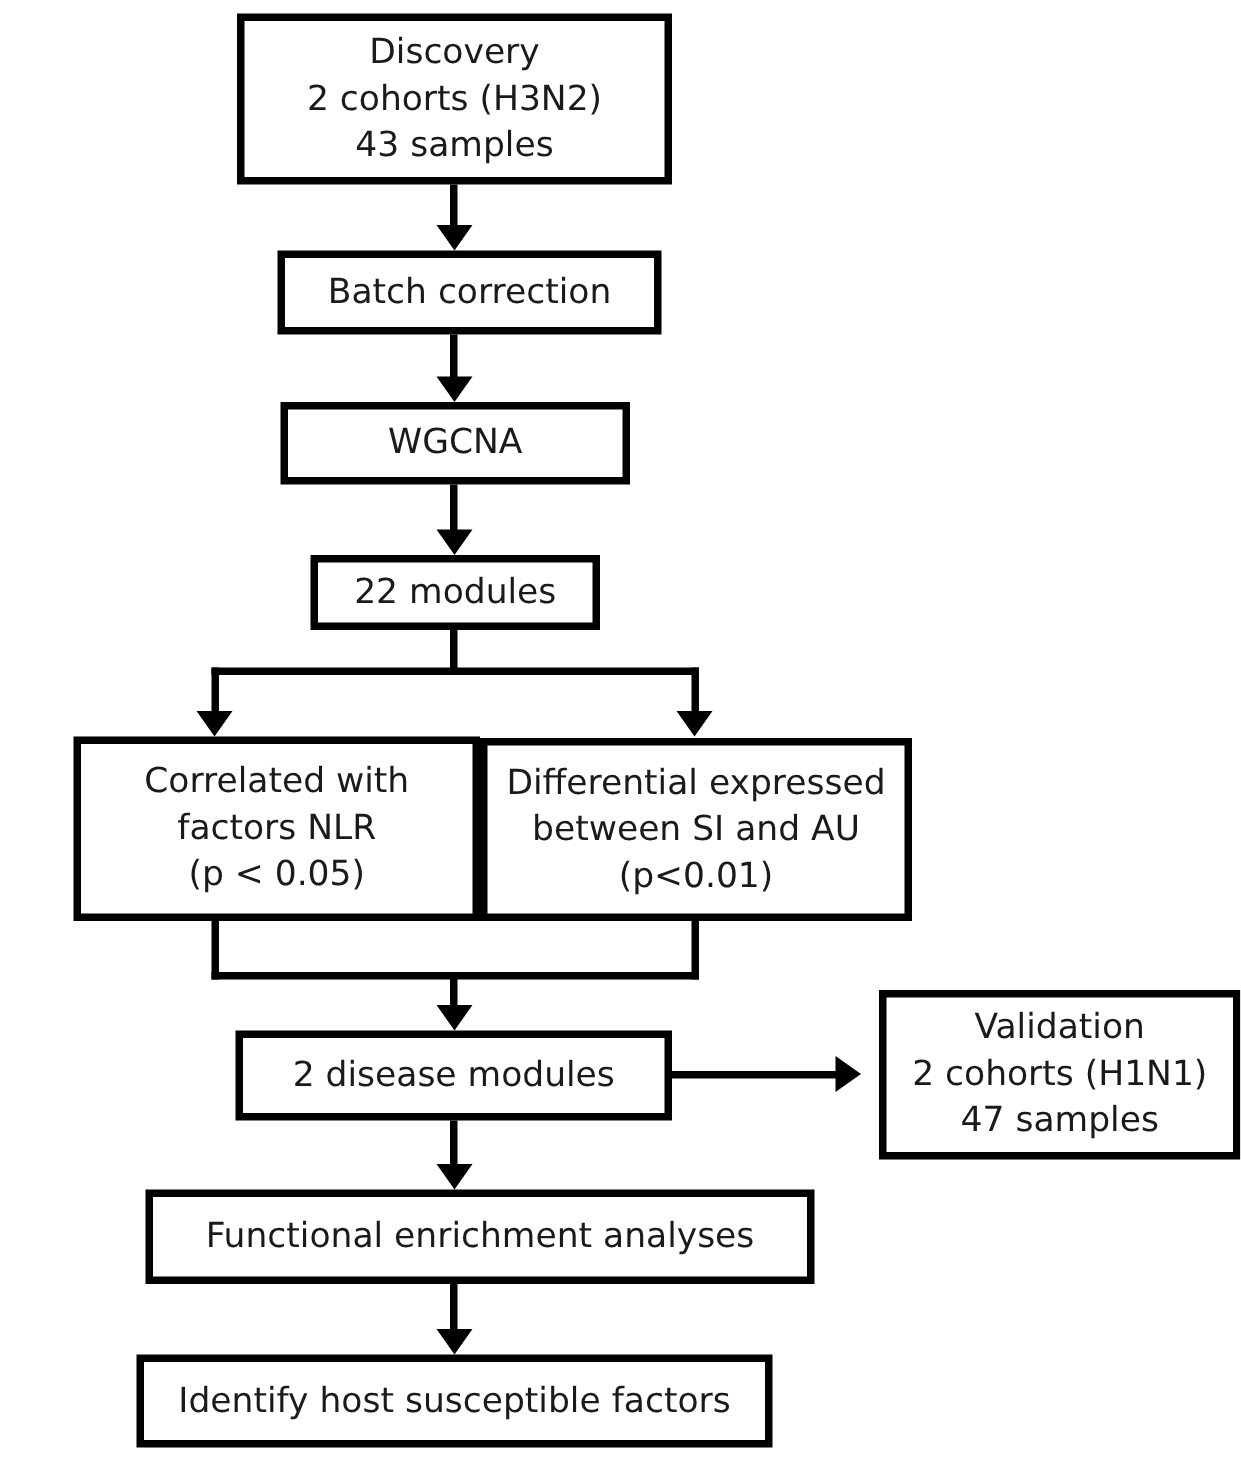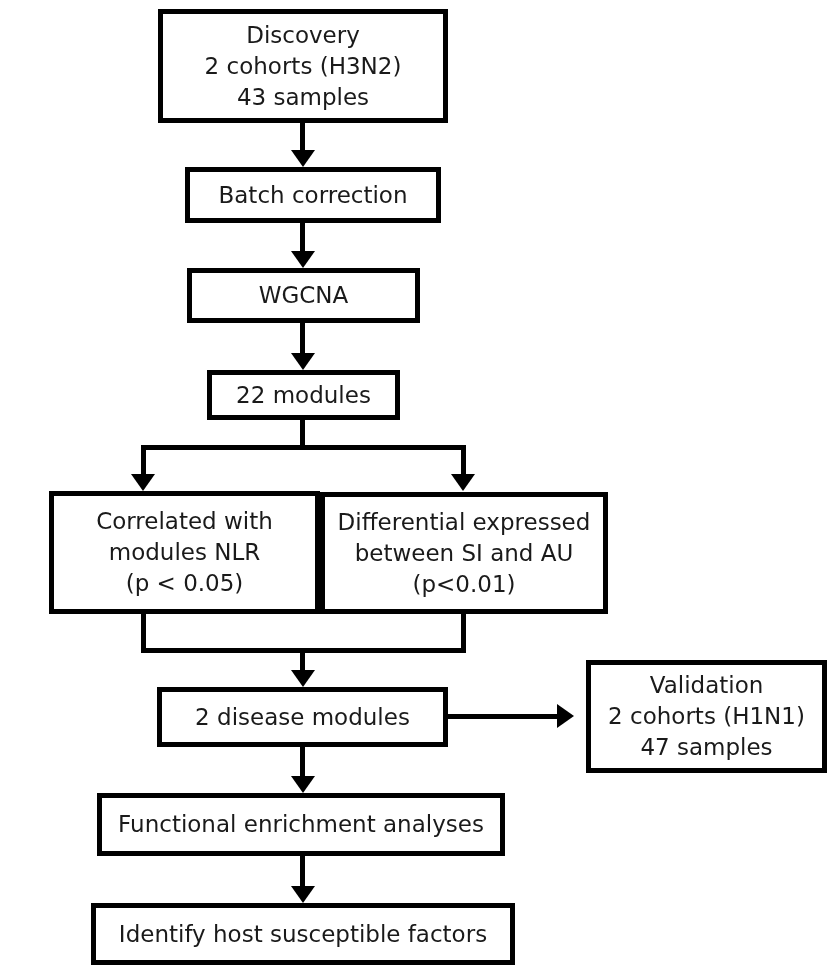--- a/index.html
+++ b/index.html
@@ -61,41 +61,41 @@
   <div class="node" style="left:187px; top:268px; width:233px; height:55px;">
     <span class="label">WGCNA</span>
   </div>
 
   <div class="node" style="left:207px; top:370px; width:193px; height:50px;">
     <span class="label">22 modules</span>
   </div>
 
   <div class="node" style="left:9px; top:491px; width:271px; height:123px;margin-left:40px;">
     <span class="label">Correlated with</span>
-    <span class="label">modules NLR</span>
+    <span class="label">factors NLR</span>
     <span class="label">(p &lt; 0.05)</span>
   </div>
 
   <div class="node" style="left:320px; top:492px; width:288px; height:122px;">
     <span class="label">Differential expressed</span>
     <span class="label">between SI and AU</span>
     <span class="label">(p&lt;0.01)</span>
   </div>
 
   <div class="node" style="left:157px; top:687px; width:291px; height:60px;">
     <span class="label">2 disease modules</span>
   </div>
 
   <div class="node" style="left:586px; top:660px; width:241px; height:113px;">
     <span class="label">Validation</span>
     <span class="label">2 cohorts (H1N1)</span>
     <span class="label">47 samples</span>
   </div>
 
-  <div class="node" style="left:97px; top:793px; width:408px; height:63px;">
+  <div class="node" style="left:97px; top:793px; width:446px; height:63px;">
     <span class="label">Functional enrichment analyses</span>
   </div>
 
   <div class="node" style="left:91px; top:903px; width:424px; height:62px;">
     <span class="label">Identify host susceptible factors</span>
   </div>
 
   <div class="vline" style="left:300px; top:123px; width:5px; height:31px;"></div>
   <div class="arr-down" style="left:291px; top:150px;"></div>
 

